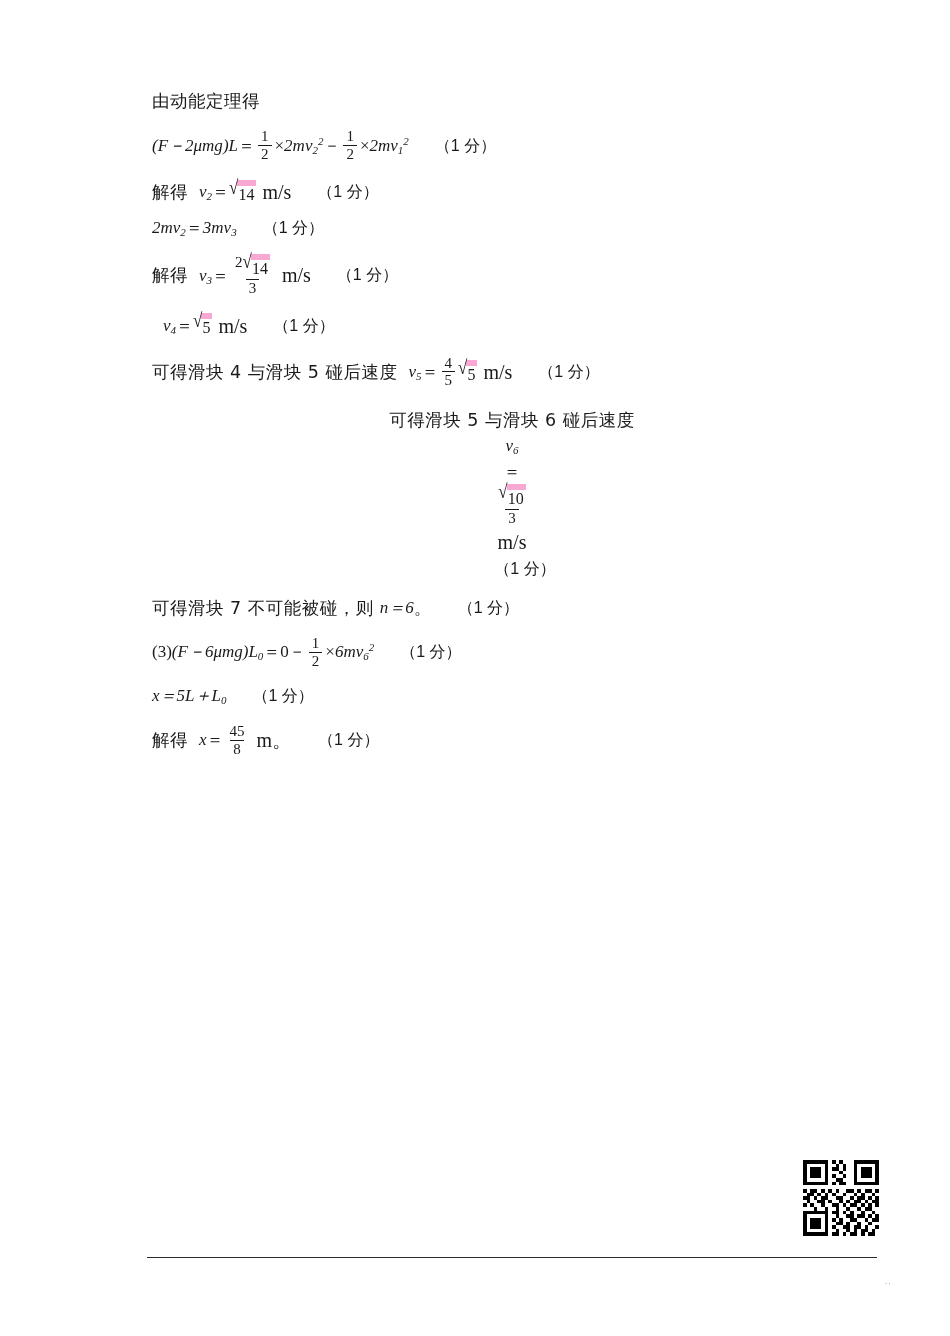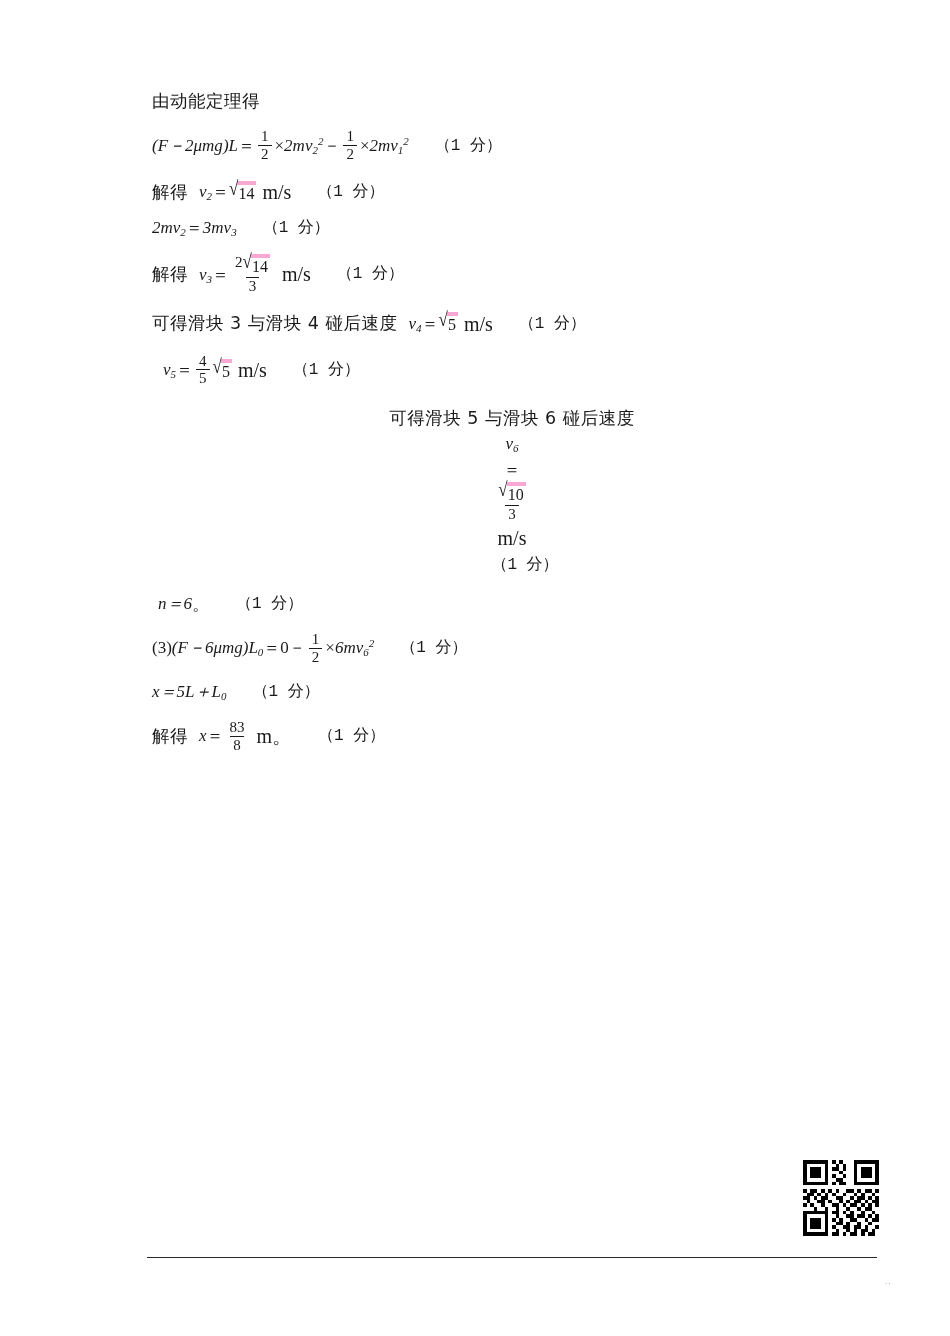--- a/index.html
+++ b/index.html
@@ -43,21 +43,21 @@
   .cn {
     font-family: "DejaVu Sans", "Liberation Sans", sans-serif;
     font-size: 17.5px;
     letter-spacing: 0.5px;
   }
   .math {
     font-family: "Liberation Serif", "DejaVu Serif", serif;
     font-size: 17px;
   }
   .it { font-style: italic; }
-  .mark { margin-left: 26px; font-family: Liberation Mono, monospace; font-size: 16px; text-align: center; }
+  .mark { margin-left: 26px; font-family: Liberation Sans, sans-serif; font-size: 16px; text-align: center; }
   .sub {
     font-size: 11px;
     vertical-align: -3px;
     font-style: italic;
   }
   .sup {
     font-size: 11px;
     vertical-align: 6px;
     font-style: italic;
   }
@@ -81,21 +81,21 @@
     align-items: stretch;
     vertical-align: middle;
   }
   .rad .sign {
     font-size: 17px;
     line-height: 1;
     transform: scaleY(1.15);
     margin-right: -1px;
   }
   .rad .radicand {
-    border-top: 4px solid #f9a8d4;
+    border-top: 6px solid #f9a8d4;
     padding: 0 2px 0 1px;
     font-style: italic;
     font-size: 16px;
     line-height: 1.15;
   }
   .rad .radicand.upr { font-style: normal; }
 
   .sp { display: inline-block; width: 6px; }
   .sp-wide { display: inline-block; width: 11px; }
 
@@ -206,34 +206,34 @@
           </span>
         </span>
         <span class="den">3</span>
       </span>
       <span class="sp"></span>
       <span class="unit">m/s</span>
       <span class="mark">（1 分）</span>
     </div>
 
     <div class="line l-gap-md">
-      <span class="cn">可得滑块 3 与滑块 4 碰后速度</span>
       <span class="sp-wide"></span>
       <span class="math it"><span>v</span><span class="sub">4</span></span>
       <span class="math">＝</span>
       <span class="rad">
         <span class="sign">√</span>
         <span class="radicand upr">5</span>
       </span>
       <span class="sp"></span>
       <span class="unit">m/s</span>
       <span class="mark">（1 分）</span>
     </div>
 
     <div class="line l-gap-md">
+      <span class="cn">可得滑块 4 与滑块 5 碰后速度</span>
       <span class="sp-wide"></span>
       <span class="math it"><span>v</span><span class="sub">5</span></span>
       <span class="math">＝</span>
       <span class="frac">
         <span class="num">4</span>
         <span class="den">5</span>
       </span>
       <span class="rad">
         <span class="sign">√</span>
         <span class="radicand upr">5</span>
@@ -256,20 +256,21 @@
           </span>
         </span>
         <span class="den">3</span>
       </span>
       <span class="sp"></span>
       <span class="unit">m/s</span>
       <span class="mark">（1 分）</span>
     </div>
 
     <div class="line l-gap-md">
+      <span class="cn">可得滑块 7 不可能被碰，则</span>
       <span class="sp"></span>
       <span class="math it">n＝6</span>
       <span class="cn">。</span>
       <span class="mark">（1 分）</span>
     </div>
 
     <div class="line l-gap-md">
       <span class="math">(3)</span>
       <span class="math it">(<span>F</span><span>－</span><span>6μmg</span>)<span>L</span><span class="sub">0</span></span>
       <span class="math">＝</span>
@@ -287,21 +288,21 @@
       <span class="math it"><span>x＝5L＋L</span><span class="sub">0</span></span>
       <span class="mark">（1 分）</span>
     </div>
 
     <div class="line l-gap-md">
       <span class="cn">解得</span>
       <span class="sp-wide"></span>
       <span class="math it">x</span>
       <span class="math">＝</span>
       <span class="frac">
-        <span class="num">83</span>
+        <span class="num">45</span>
         <span class="den">8</span>
       </span>
       <span class="sp"></span>
       <span class="unit">m。</span>
       <span class="mark">（1 分）</span>
     </div>
 
   </div>
 
   <div class="qr">

